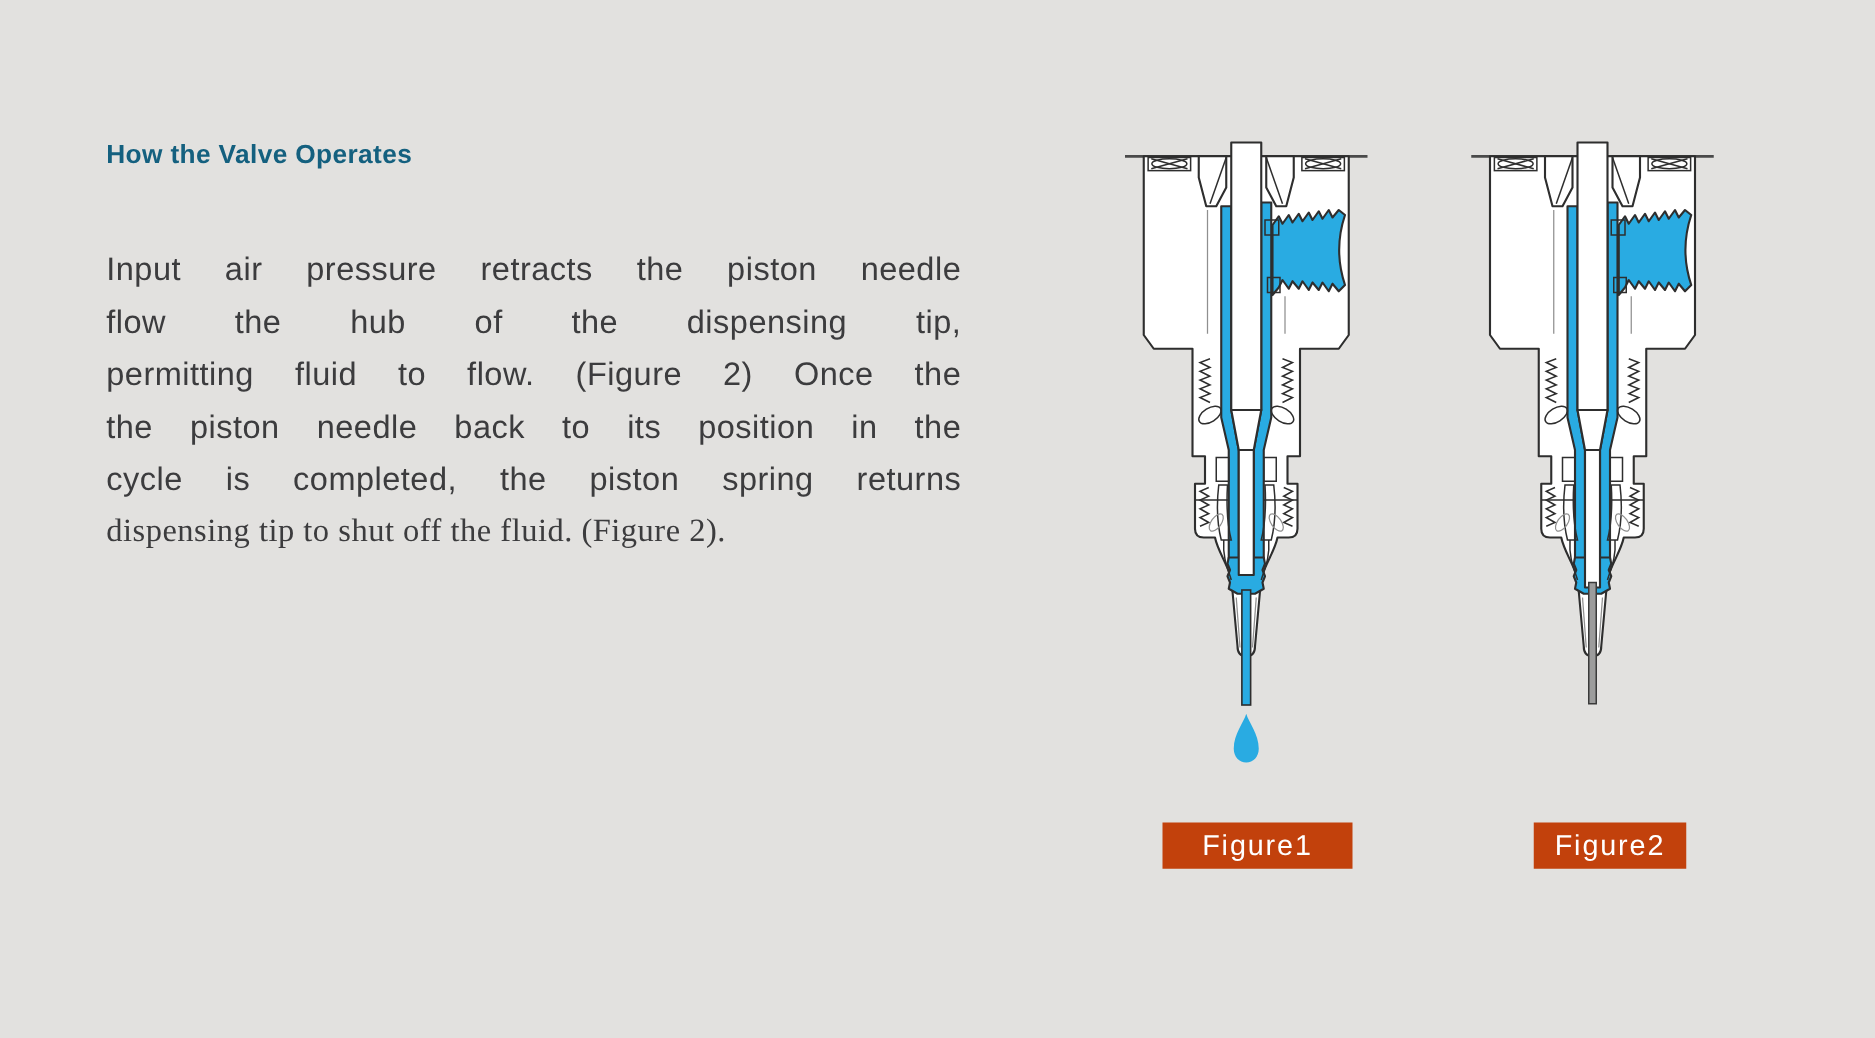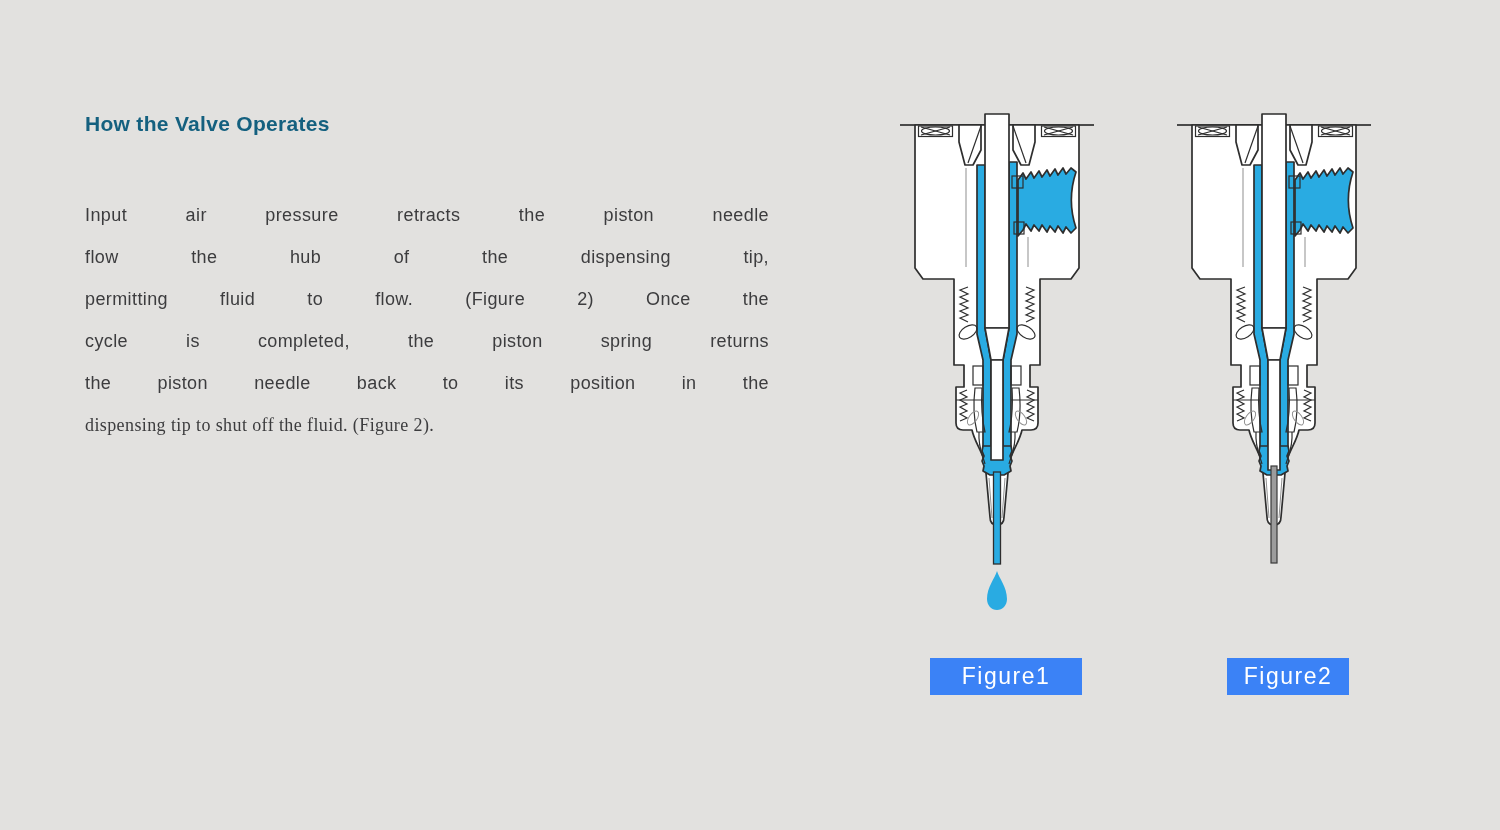--- a/index.html
+++ b/index.html
@@ -12,36 +12,36 @@
   }
   .canvas{position:absolute;inset:0;}
 
   
   .text-col{position:absolute;left:85px;top:112px;width:684px;}
   h1.page-title{
     margin:0 0 58px 0;
     font-size:21px;font-weight:700;letter-spacing:.3px;
     color:#14607F;
   }
-  .body-copy{color:#3C3C3E;font-size:18px;letter-spacing:.4px;}
+  .body-copy{color:#3C3C3E;font-size:26px;letter-spacing:.4px;}
   .body-line{
     height:42px;line-height:42px;
     text-align:justify;text-align-last:justify;
     white-space:nowrap; 
   }
   .body-line.last{text-align-last:left;font-family:Liberation Serif, serif;}
 
   
   .valve-svg{position:absolute;width:200px;height:520px;top:110px;}
   #valve-1{left:897px;}
   #valve-2{left:1174px;}
 
   .fig-label{
     position:absolute;top:658px;height:37px;
-    background:#3b82f6;color:#FFFFFF;
+    background:#c2410c;color:#FFFFFF;
     font-size:23px;letter-spacing:1.5px;font-weight:400;
     display:flex;align-items:center;justify-content:center;
     box-sizing:border-box;
   }
   #fig-label-1{left:930px;width:152px;}
   #fig-label-2{left:1212px;width:122px;margin-left:15px;}
 
   
   .ol{stroke:#2E2E2E;stroke-width:1.7;stroke-linejoin:round;}
   .white{fill:#FFFFFF;}
@@ -54,22 +54,22 @@
 <body>
 
 <div class="canvas">
 
   <div class="text-col">
     <h1 class="page-title">How the Valve Operates</h1>
     <div class="body-copy">
       <div class="body-line">Input air pressure retracts the piston needle</div>
       <div class="body-line">flow the hub of the dispensing tip,</div>
       <div class="body-line">permitting fluid to flow. (Figure 2) Once the</div>
+      <div class="body-line">the piston needle back to its position in the</div>
       <div class="body-line">cycle is completed, the piston spring returns</div>
-      <div class="body-line">the piston needle back to its position in the</div>
       <div class="body-line last">dispensing tip to shut off the fluid. (Figure 2).</div>
     </div>
   </div>
 
   <svg id="valve-1" class="valve-svg" viewBox="0 0 200 520">
 
     <line x1="3" y1="15" x2="197" y2="15" stroke="#4A4A4A" stroke-width="2.2"></line>
 
     <path class="white ol" d="
       M18,15 H182 V158 L174,169 H143 V255 H133 V277 H141 V313 Q141,320 134,320 H125

